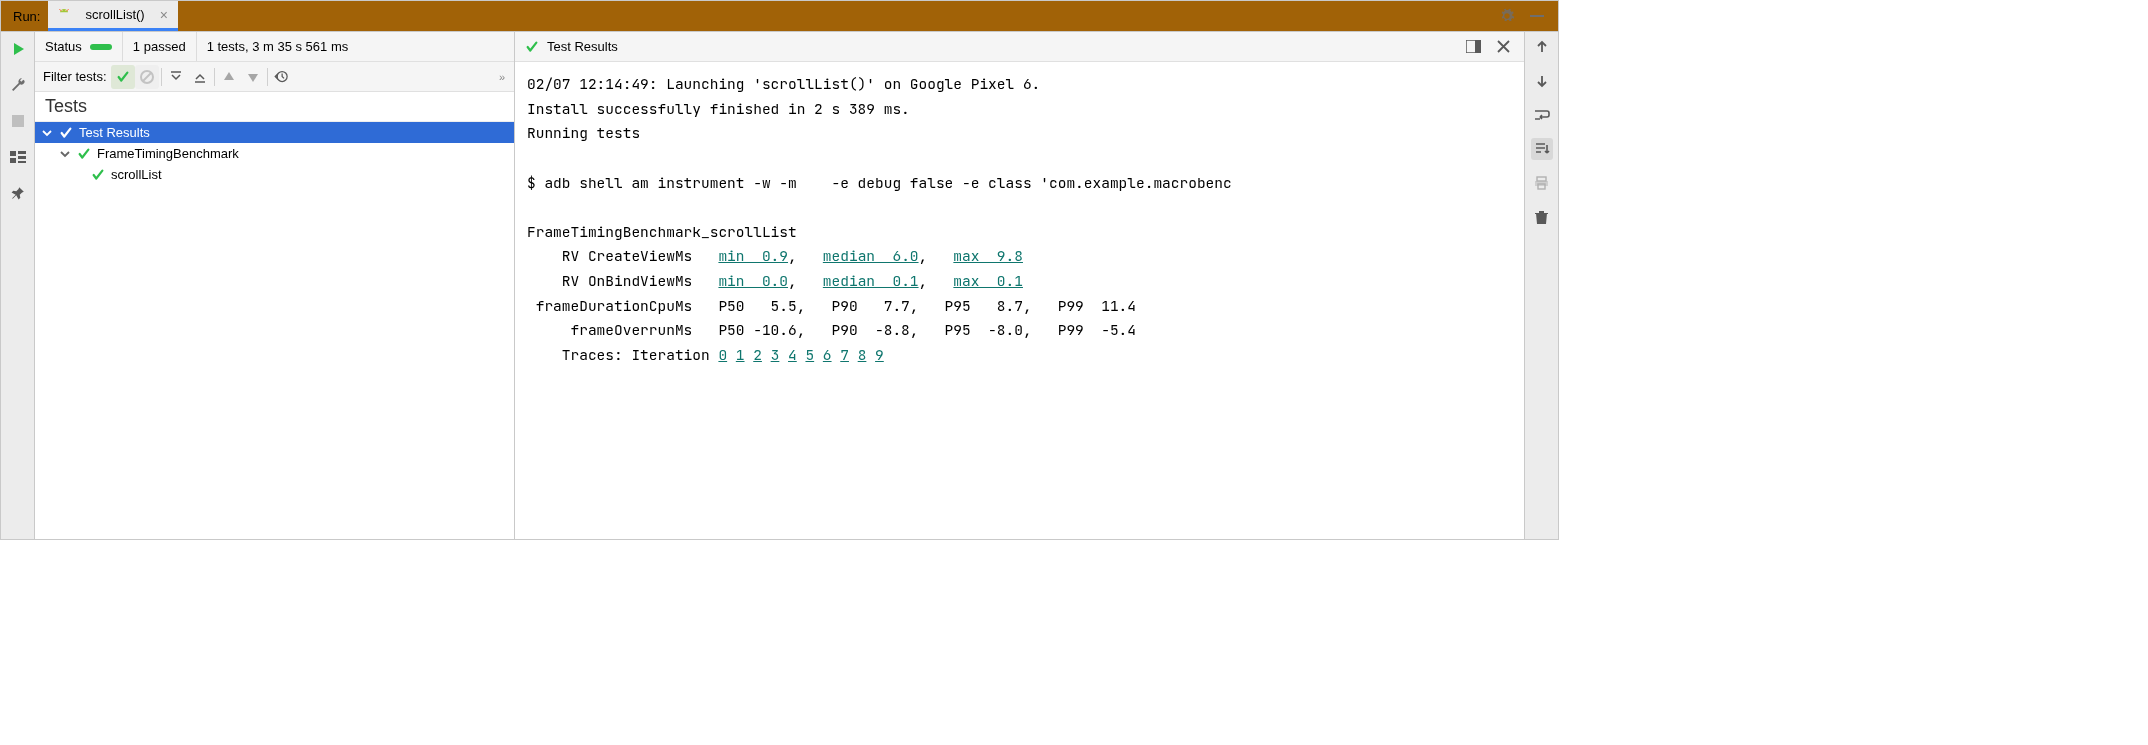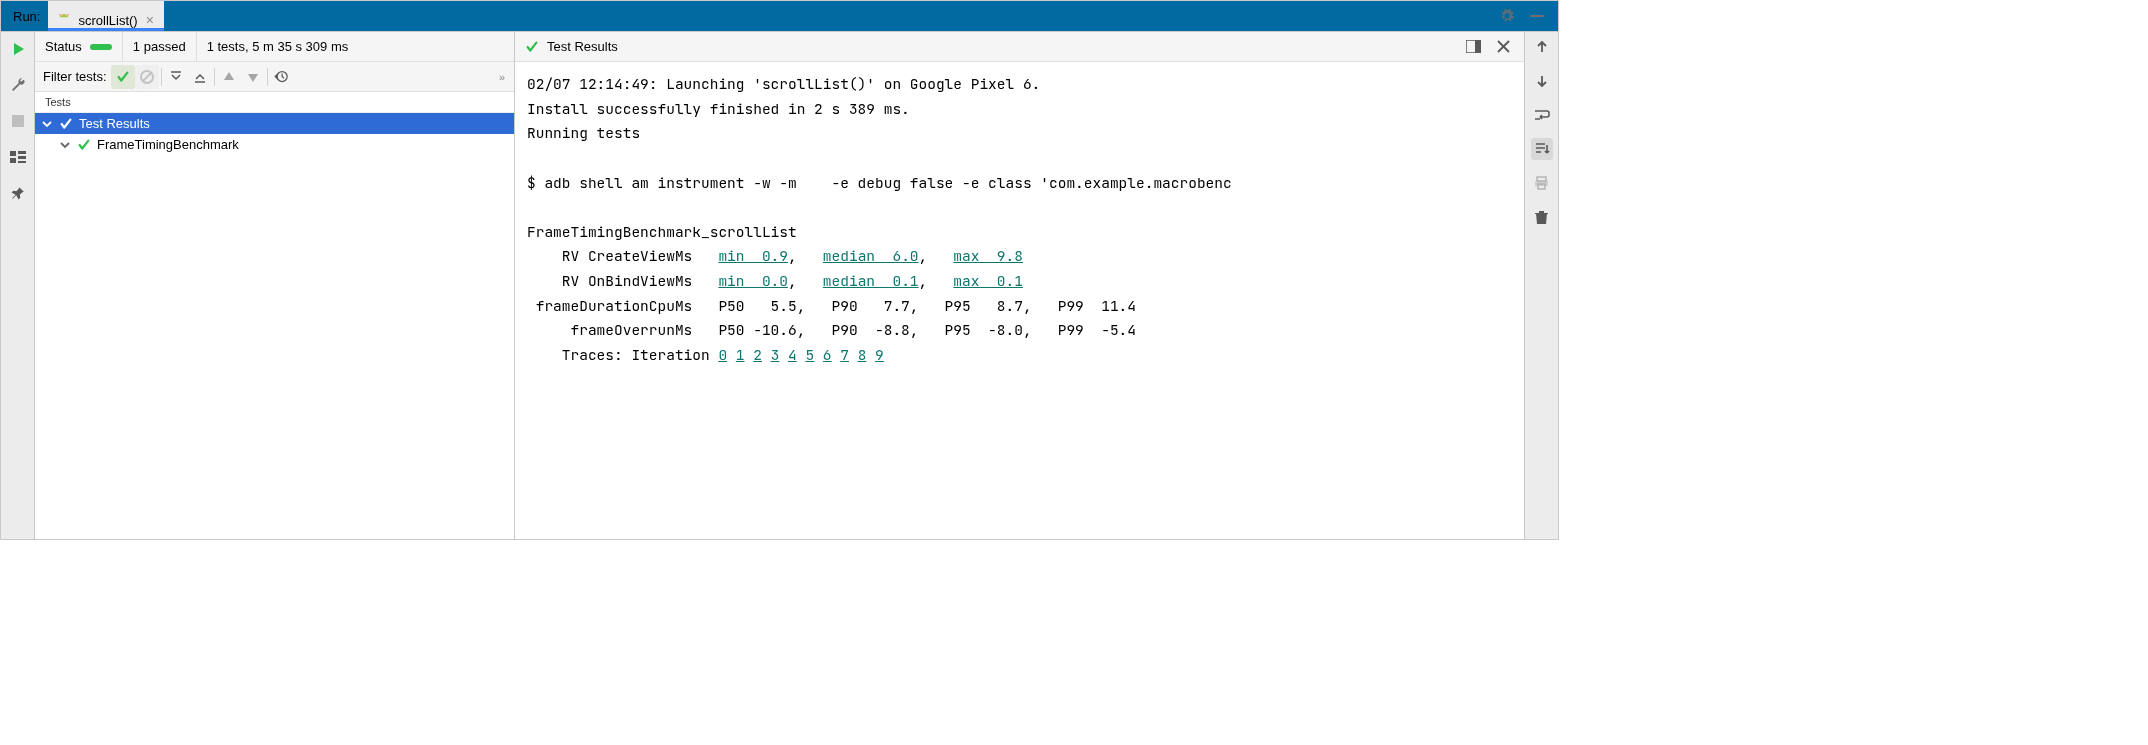--- a/index.html
+++ b/index.html
@@ -15,30 +15,30 @@
 .panel {
   display: flex;
   flex-direction: column;
   height: 100%;
   border: 1px solid #c9c9c9;
 }
 
 .tabbar {
   display: flex;
   align-items: center;
-  background: #0369a1;
+  background: #a16207;
   height: 31px;
   padding: 0 4px;
   border-bottom: 1px solid #c9c9c9;
 }
 .run-label { padding: 0 8px; color: #000; }
 .tab {
   display: flex;
-  align-items: flex-end;
-  gap: 6px;
+  align-items: center;
+  gap: 13px;
   padding: 0 8px;
   height: 30px;
   background: #ececec;
   border-bottom: 3px solid #3b82f6;
 }
 .tab-close { color: #8a8a8a; font-size: 14px; padding: 0 2px; }
 .tabbar-spacer { flex: 1; }
 .tabbar-right { display: flex; gap: 8px; padding-right: 6px; color: #6e6e6e; }
 .icon-btn { display:inline-flex; align-items:center; justify-content:center; width:22px; height:22px; color:#595959; }
 .icon-btn svg { display:block; }
@@ -99,21 +99,21 @@
 }
 .filter-label { padding-right: 4px; }
 .tb-btn { width:24px; height:24px; display:flex; align-items:center; justify-content:center; border-radius:3px; }
 .tb-btn.active { background: #dfe8d7; }
 .tb-btn.disabled { opacity: 0.45; background:#e8e8e8; }
 .tb-sep { width:1px; height:18px; background:#d0d0d0; margin:0 2px; }
 .more { margin-left:auto; color:#888; letter-spacing:1px; font-size:11px; }
 
 .tree-header {
   padding: 4px 10px;
-  font-size: 11px;
+  font-size: 18px;
   color: #333;
   border-bottom: 1px solid #eee;
 }
 .tree { flex:1; overflow:auto; background:#fff; }
 .tree-row {
   display:flex; align-items:center; gap:6px; padding: 3px 6px;
   white-space: nowrap;
 }
 .tree-row.selected { background:#2f6bd6; color:#fff; }
 .tree-row.selected .chev path { stroke:#fff; }
@@ -228,21 +228,21 @@
     <div class="mid">
       <div class="status-row">
         <div class="status-cell">
           <span>Status</span>
           <span class="dash-pass"></span>
         </div>
         <div class="status-cell">
           <span>1 passed</span>
         </div>
         <div class="status-cell" style="flex:1">
-          <span>1 tests, 5 m 35 s 309 ms</span>
+          <span>1 tests, 3 m 35 s 561 ms</span>
         </div>
       </div>
 
       <div class="filter-row">
         <span class="filter-label">Filter tests:</span>
         <span class="tb-btn active">
           <svg class="check" viewBox="0 0 16 16">
               <path d="M3 8l3 4 7-9"></path>
             </svg>
         </span>
@@ -297,20 +297,26 @@
           <span>Test Results</span>
         </div>
         <div class="tree-row indent-1">
           <svg class="chev" viewBox="0 0 12 12">
               <path d="M2 4l4 4 4-4" stroke="#666" stroke-width="1.8" fill="none"></path>
             </svg>
           <svg class="check" viewBox="0 0 16 16">
               <path d="M3 8l3 4 7-9"></path>
             </svg>
           <span>FrameTimingBenchmark</span>
+        </div>
+        <div class="tree-row indent-2">
+          <svg class="check" viewBox="0 0 16 16">
+              <path d="M3 8l3 4 7-9"></path>
+            </svg>
+          <span>scrollList</span>
         </div>
       </div>
     </div>
 
     <div class="right">
       <div class="right-main">
         <div class="right-header">
           <svg class="check" viewBox="0 0 16 16">
               <path d="M3 8l3 4 7-9"></path>
             </svg>

